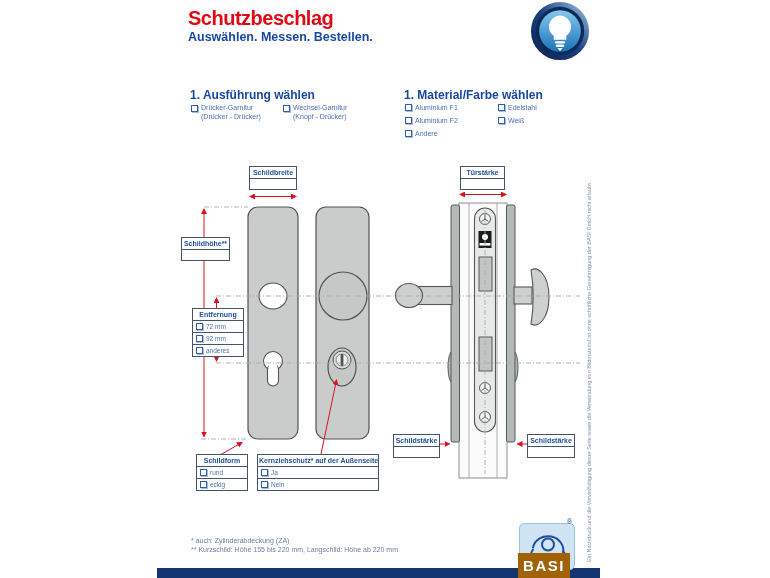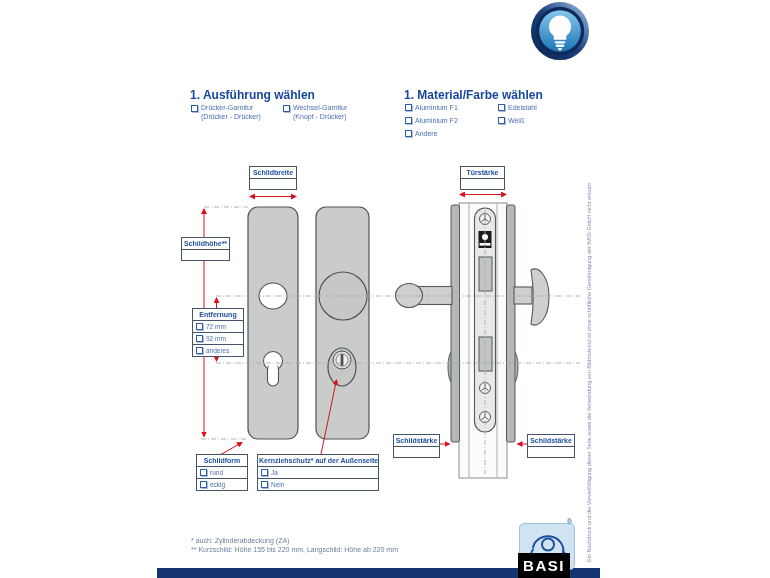--- a/index.html
+++ b/index.html
@@ -17,21 +17,21 @@
               padding:2px 1px;border-bottom:1px solid #44546a;white-space:nowrap;}
   .lbox-input{height:10px;background:#fff;}
   .lbox-row{font-size:6.5px;color:#4a70b2;padding:2px 3px;border-bottom:1px solid #44546a;
             display:flex;align-items:center;gap:3px;white-space:nowrap;}
   .lbox-row:last-child,.lbox-input:last-child{border-bottom:none;}
   .footnote{font-size:7px;color:#6b7f9e;line-height:8.5px;white-space:nowrap;}
   .sidenote{writing-mode:vertical-rl;transform:rotate(180deg);font-size:5.5px;
             color:#8494b0;white-space:nowrap;}
   .navy-bar{background:#14356f;}
   .logo-square{background:#cfe3f2;border:1.5px solid #9dc3de;border-radius:5px;}
-  .logo-red{background:#000000;display:flex;align-items:center;justify-content:center;}
+  .logo-red{background:#a16207;display:flex;align-items:center;justify-content:center;}
   .logo-red span{color:#fff;font-weight:bold;font-size:15px;letter-spacing:1.5px;}
   .reg{font-size:7px;color:#1d4f9e;}
 </style>
 </head>
 <body>
 
 <div id="stage">
 
   <svg class="abs" style="left:0;top:0" width="770" height="578" viewBox="0 0 770 578">
     <defs>
@@ -128,20 +128,22 @@
       <line x1="460" y1="194.5" x2="506" y2="194.5" marker-start="url(#arrW)" marker-end="url(#arrE)"></line>
       <line x1="204" y1="209" x2="204" y2="436.5" marker-start="url(#arrW)" marker-end="url(#arrE)"></line>
       <line x1="216.5" y1="298" x2="216.5" y2="361" marker-start="url(#arrW)" marker-end="url(#arrE)"></line>
       <line x1="438" y1="444" x2="449.5" y2="444" marker-end="url(#arrE)"></line>
       <line x1="529" y1="444" x2="517.5" y2="444" marker-end="url(#arrE)"></line>
       <line x1="220" y1="455" x2="242" y2="442.5" marker-end="url(#arrE)"></line>
       <line x1="321" y1="454" x2="336.5" y2="380" marker-end="url(#arrE)"></line>
     </g>
   </svg>
 
+  <div class="abs title" style="left:188px;top:7px;">Schutzbeschlag</div>
+  <div class="abs subtitle" style="left:188px;top:30px;">Auswählen. Messen. Bestellen.</div>
 
   <svg class="abs" style="left:529px;top:1px;" width="62" height="62" viewBox="0 0 64 64">
     <circle cx="32" cy="31" r="30" fill="url(#gOut)"></circle>
     <circle cx="32" cy="31" r="25" fill="#0e2a5a"></circle>
     <circle cx="32" cy="31" r="21.5" fill="url(#gIn)"></circle>
     <path d="M32,15 a11.5,11.5 0 0 1 6.5,21 l0,4 h-13 l0,-4 a11.5,11.5 0 0 1 6.5,-21 z" fill="#ffffff"></path>
     <rect x="26.5" y="41.5" width="11" height="2.4" rx="1.2" fill="#ffffff"></rect>
     <rect x="27.5" y="45" width="9" height="2.4" rx="1.2" fill="#ffffff"></rect>
     <path d="M29.5,48.6 h5 l-1.6,2.6 h-1.8 z" fill="#ffffff"></path>
   </svg>

